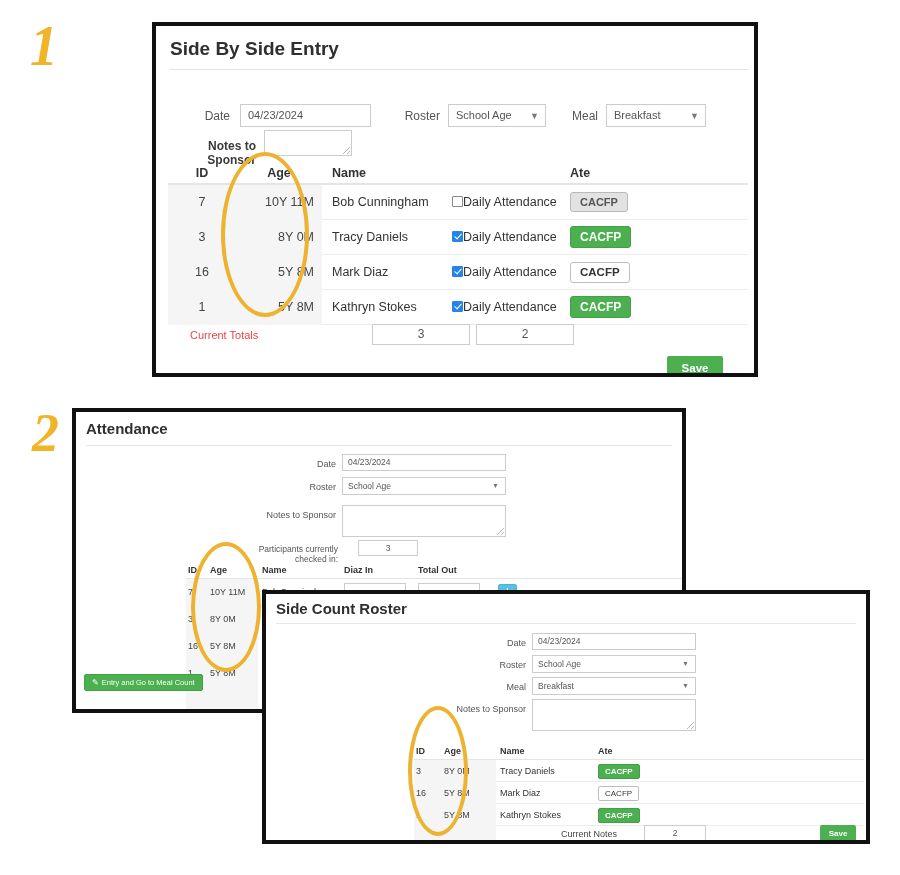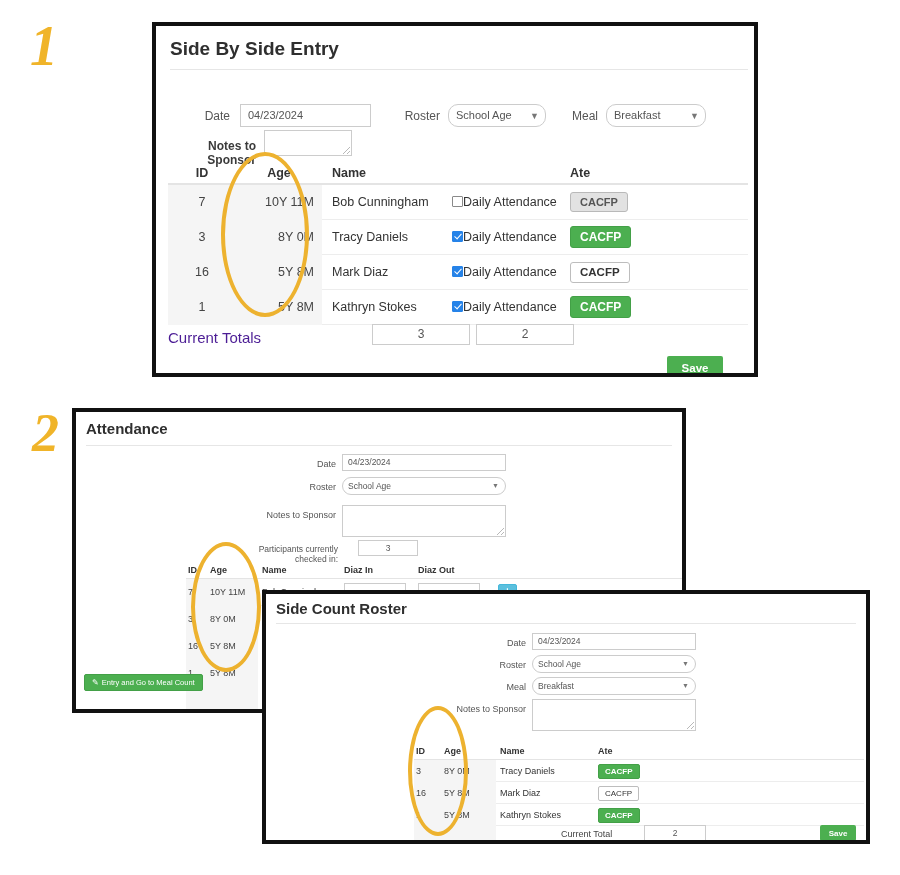--- a/index.html
+++ b/index.html
@@ -62,21 +62,20 @@
     background: #fff;
     color: #555;
     box-sizing: border-box;
     vertical-align: middle;
     overflow: hidden;
     white-space: nowrap;
   }
   .fld-box.center { text-align: center; }
   .sel-box {
     position: relative;
-    border-radius: 10px;
   }
   .sel-box .caret {
     position: absolute;
     right: 6px;
     top: 50%;
     transform: translateY(-50%);
     color: #777;
     font-size: 9px;
   }
   .txtarea {
@@ -253,21 +252,21 @@
           <div class="cell" style="width:130px; line-height:35px; padding-left:10px; color:#333;">Kathryn Stokes</div>
           <div class="cell" style="width:118px; line-height:35px; color:#333;">
             <span class="cb on"></span><span>Daily Attendance</span>
           </div>
           <div class="cell" style="width:100px; line-height:35px;">
             <span class="btn btn-green" style="height:22px; padding:0 9px; font-size:12px;">CACFP</span>
           </div>
         </div>
       </div>
 
-      <div style="position:absolute; left:12px; top:303px; font-size:15px; color:#4c1d95;">Current Totals</div>
+      <div style="position:absolute; left:34px; top:303px; font-size:11px; color:#ef4444;">Current Totals</div>
       <div class="fld-box center" style="position:absolute; left:216px; top:298px; width:98px; height:21px;
                   line-height:19px; font-size:12px;">3</div>
       <div class="fld-box center" style="position:absolute; left:320px; top:298px; width:98px; height:21px;
                   line-height:19px; font-size:12px;">2</div>
 
       <div class="btn btn-save" style="position:absolute; left:511px; top:330px; width:56px; height:23px; font-size:11.5px;">Save</div>
     </div>
   </div>
 
   <div class="step-num" style="left:32px; top:406px; font-size:54px;">2</div>
@@ -298,21 +297,21 @@
       <div class="fld-box center" style="position:absolute; left:282px; top:128px; width:60px; height:16px;
                   line-height:14px; font-size:8.5px;">3</div>
 
       <div class="tbl" style="left:110px; top:149px; width:500px;">
 
         <div class="tbl-head" style="height:18px; line-height:18px; font-size:9px; border-bottom:1px solid #e4e4e4;">
           <div class="cell" style="width:24px; padding-left:2px;">ID</div>
           <div class="cell" style="width:48px;">Age</div>
           <div class="cell" style="width:86px; padding-left:4px;">Name</div>
           <div class="cell" style="width:74px;">Diaz In</div>
-          <div class="cell" style="width:80px;">Diaz Out</div>
+          <div class="cell" style="width:80px;">Total Out</div>
         </div>
 
         <div class="tbl-row" style="height:27px; font-size:9px;">
           <div class="cell shade" style="width:24px; line-height:27px; padding-left:2px; color:#444;">7</div>
           <div class="cell shade" style="width:48px; line-height:27px; color:#444;">10Y 11M</div>
           <div class="cell" style="width:86px; line-height:27px; padding-left:4px; color:#333;">Bob Cunningham</div>
           <div class="cell" style="width:74px; line-height:27px;">
             <span class="fld-box" style="width:62px; height:18px;"></span>
           </div>
           <div class="cell" style="width:80px; line-height:27px;">
@@ -416,21 +415,21 @@
           <div class="cell" style="width:90px; line-height:22px;">
             <span class="btn btn-green" style="height:15px; padding:0 6px; font-size:8px; border-radius:2px;">CACFP</span>
           </div>
         </div>
 
         <div style="display:flex; height:18px;">
           <div class="shade" style="width:82px;"></div>
         </div>
       </div>
 
-      <div style="position:absolute; left:295px; top:235px; font-size:9px; color:#444;">Current Total</div>
+      <div style="position:absolute; left:295px; top:235px; font-size:9px; color:#444;">Current Notes</div>
       <div class="fld-box center" style="position:absolute; left:378px; top:231px; width:62px; height:16px;
                   line-height:14px; font-size:8.5px;">2</div>
 
       <div class="btn btn-save" style="position:absolute; left:554px; top:231px; width:36px; height:16px; font-size:8px;">Save</div>
     </div>
   </div>
 
   <div class="ellipse" style="left:221px; top:152px; width:88px; height:165px;"></div>
 
   <div class="ellipse" style="left:191px; top:542px; width:70px; height:130px;"></div>

